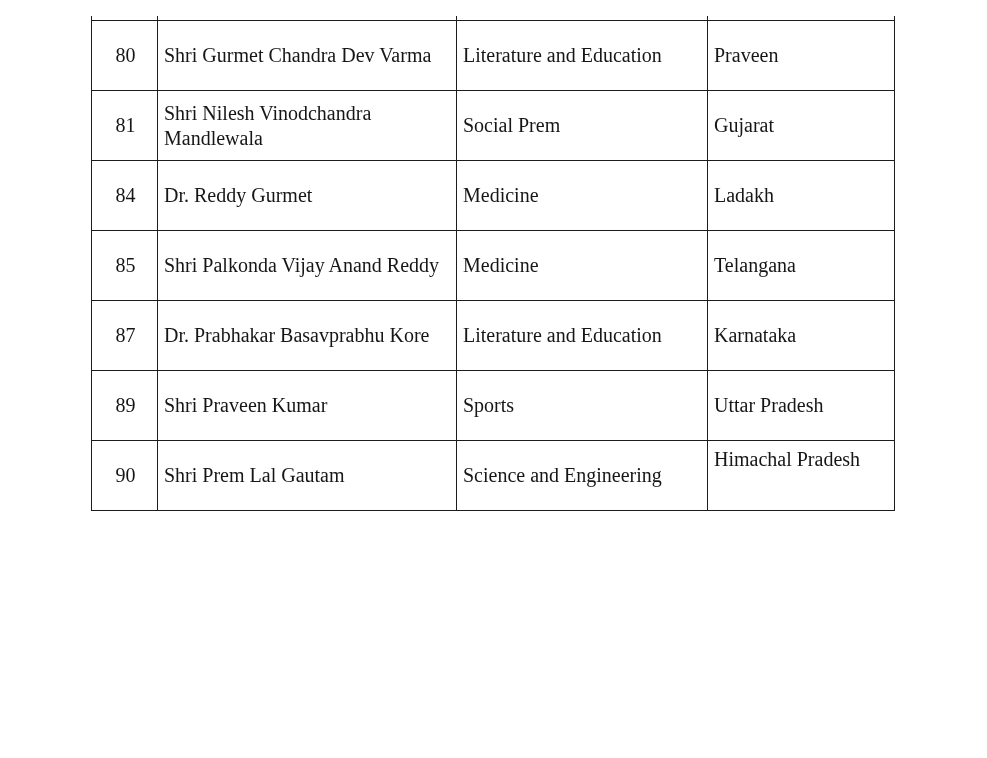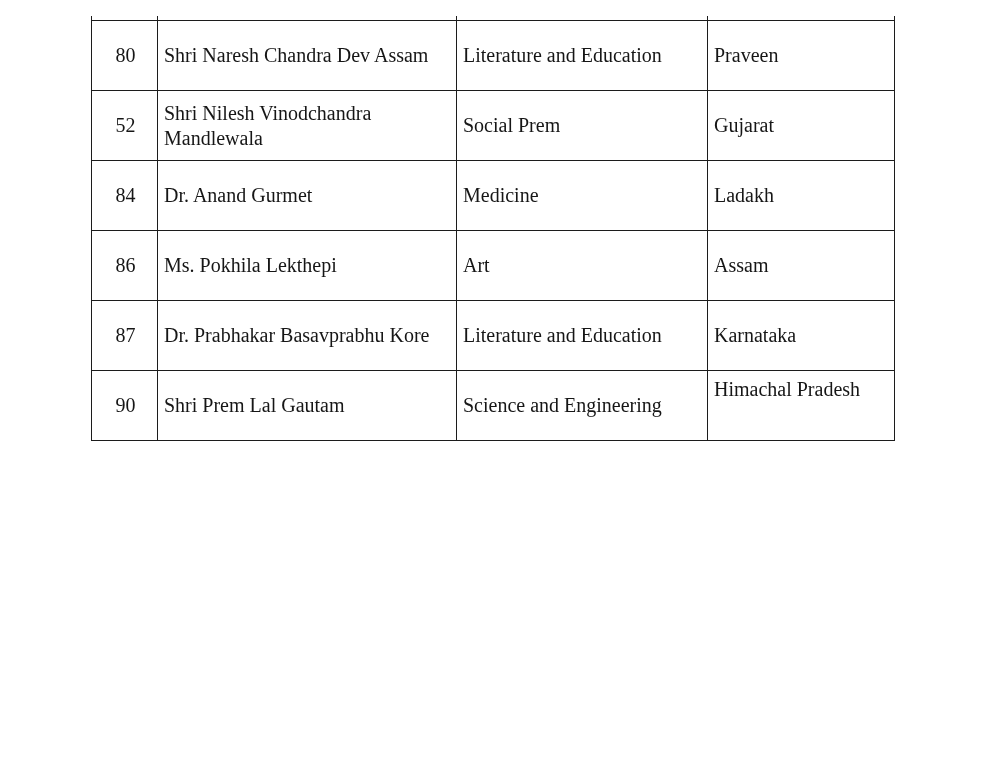--- a/index.html
+++ b/index.html
@@ -65,57 +65,63 @@
     <tbody>
       <tr class="sliver">
         <td></td>
         <td></td>
         <td></td>
         <td></td>
       </tr>
 
         <tr>
           <td class="cell-sno">80</td>
-          <td class="cell-name">Shri Naresh Chandra Dev Assam</td>
+          <td class="cell-name">Shri Gurmet Chandra Dev Varma</td>
           <td class="cell-field">Literature and Education</td>
           <td class="cell-state">Praveen</td>
         </tr>
 
         <tr>
-          <td class="cell-sno">52</td>
+          <td class="cell-sno">81</td>
           <td class="cell-name">Shri Nilesh Vinodchandra Mandlewala</td>
           <td class="cell-field">Social Prem</td>
           <td class="cell-state">Gujarat</td>
         </tr>
 
 
 
         <tr>
           <td class="cell-sno">84</td>
-          <td class="cell-name">Dr. Anand Gurmet</td>
+          <td class="cell-name">Dr. Reddy Gurmet</td>
           <td class="cell-field">Medicine</td>
           <td class="cell-state">Ladakh</td>
         </tr>
 
+        <tr>
+          <td class="cell-sno">85</td>
+          <td class="cell-name">Shri Palkonda Vijay Anand Reddy</td>
+          <td class="cell-field">Medicine</td>
+          <td class="cell-state">Telangana</td>
+        </tr>
 
-        <tr>
-          <td class="cell-sno">86</td>
-          <td class="cell-name">Ms. Pokhila Lekthepi</td>
-          <td class="cell-field">Art</td>
-          <td class="cell-state">Assam</td>
-        </tr>
 
         <tr>
           <td class="cell-sno">87</td>
           <td class="cell-name">Dr. Prabhakar Basavprabhu Kore</td>
           <td class="cell-field">Literature and Education</td>
           <td class="cell-state">Karnataka</td>
         </tr>
 
 
+        <tr>
+          <td class="cell-sno">89</td>
+          <td class="cell-name">Shri Praveen Kumar</td>
+          <td class="cell-field">Sports</td>
+          <td class="cell-state">Uttar Pradesh</td>
+        </tr>
 
         <tr class="state-top">
           <td class="cell-sno">90</td>
           <td class="cell-name">Shri Prem Lal Gautam</td>
           <td class="cell-field">Science and Engineering</td>
           <td class="cell-state">Himachal Pradesh</td>
         </tr>
 
       </tbody>
   </table>

